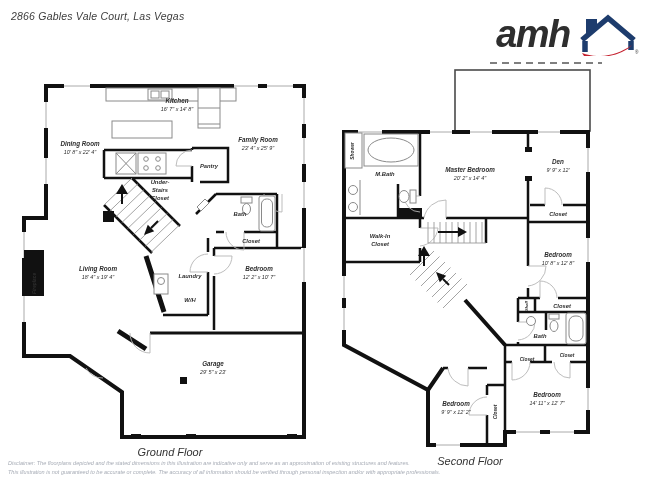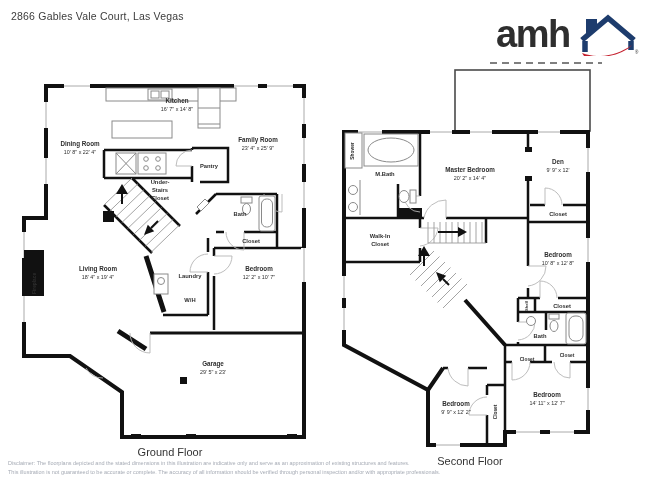--- a/index.html
+++ b/index.html
@@ -1,18 +1,18 @@
 <!DOCTYPE html>
 <html><head>
 <meta charset="utf-8">
 <style>
   html,body { margin:0; padding:0; background:#fff; }
   .stage {
     position:relative; width:650px; height:488px; background:#ffffff;
-    font-family:"Liberation Sans", sans-serif; overflow:hidden;
+    font-family:"Liberation Sans", sans-serif; overflow:hidden;font-style:italic;
   }
   .title {
     position:absolute; left:11px; top:10px;
     font-size:10.5px; color:#3c3c3c; letter-spacing:0.2px;
   }
   .logo { position:absolute; right:6px; top:6px; width:150px; height:50px; }
   .plan-svg { position:absolute; left:0; top:0; }
   .disclaimer {
     position:absolute; left:8px; top:459px; width:630px;
     font-size:5.5px; line-height:8.5px; color:#a6abb5;

